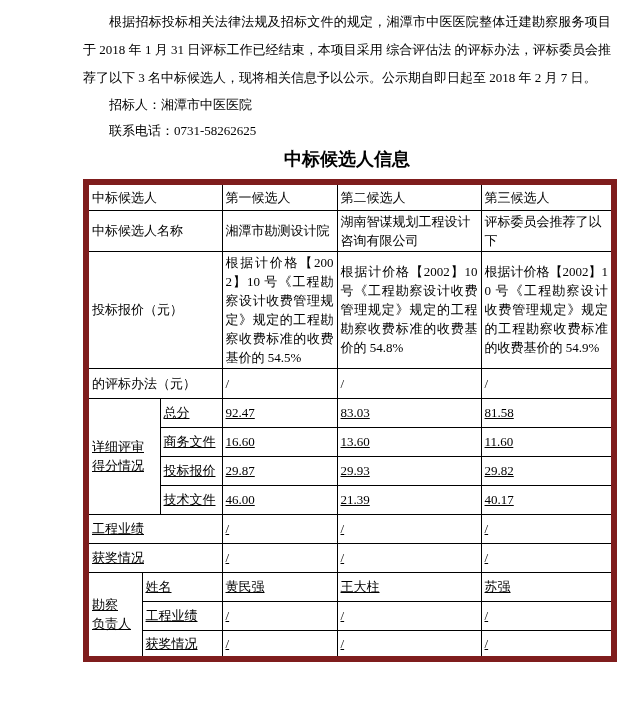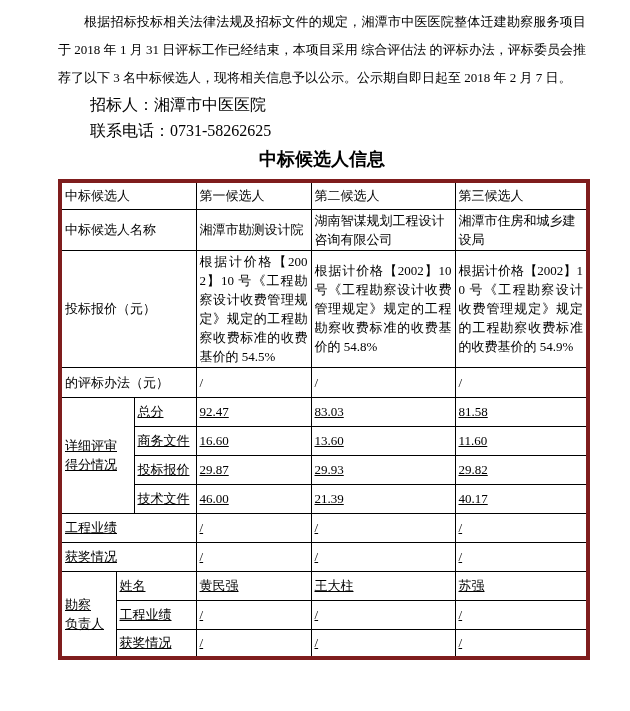--- a/index.html
+++ b/index.html
@@ -9,48 +9,48 @@
     font-family: "Liberation Serif", "DejaVu Serif", serif;
     color: #000000;
   }
   .page {
     width: 630px;
     min-height: 711px;
     background: #ffffff;
     position: relative;
   }
   .content {
-    margin-left: 58px;
+    margin-left: 83px;
     width: 528px;
   }
   .intro {
     padding-top: 8px;
     font-size: 13px;
     line-height: 28px;
     text-indent: 2em;
     text-align: justify;
   }
   .info-line {
-    font-size: 16px;
+    font-size: 13px;
     line-height: 26px;
     text-indent: 2em;
     font-family: Liberation Serif, serif;
   }
   .table-title {
     font-size: 18px;
     font-weight: bold;
     text-align: center;
     line-height: 20px;
     margin: 5px 0 10px 0;
   }
   table.bid-table {
     border-collapse: collapse;
     table-layout: fixed;
     width: 528px;
-    border: 4px solid #7f1d1d;
+    border: 6px solid #7f1d1d;
   }
   table.bid-table td {
     border: 1px solid #000;
     font-size: 13px;
     line-height: 19px;
     padding: 1px 3px;
     vertical-align: middle;
     overflow: hidden;
     word-break: break-all;
   }
@@ -93,21 +93,21 @@
         <td colspan="3">中标候选人</td>
         <td>第一候选人</td>
         <td>第二候选人</td>
         <td>第三候选人</td>
       </tr>
 
       <tr class="r-nm">
         <td colspan="3">中标候选人名称</td>
         <td>湘潭市勘测设计院</td>
         <td>湖南智谋规划工程设计咨询有限公司</td>
-        <td>湘潭市住房和城乡建设局</td>
+        <td>评标委员会推荐了以下</td>
       </tr>
 
       <tr class="r-bp">
         <td colspan="3">投标报价（元）</td>
         <td class="justify">根据计价格【2002】10 号《工程勘察设计收费管理规定》规定的工程勘察收费标准的收费基价的 54.5%</td>
         <td class="justify">根据计价格【2002】10 号《工程勘察设计收费管理规定》规定的工程勘察收费标准的收费基价的 54.8%</td>
         <td class="justify">根据计价格【2002】10 号《工程勘察设计收费管理规定》规定的工程勘察收费标准的收费基价的 54.9%</td>
       </tr>
 
       <tr class="r-ep">

